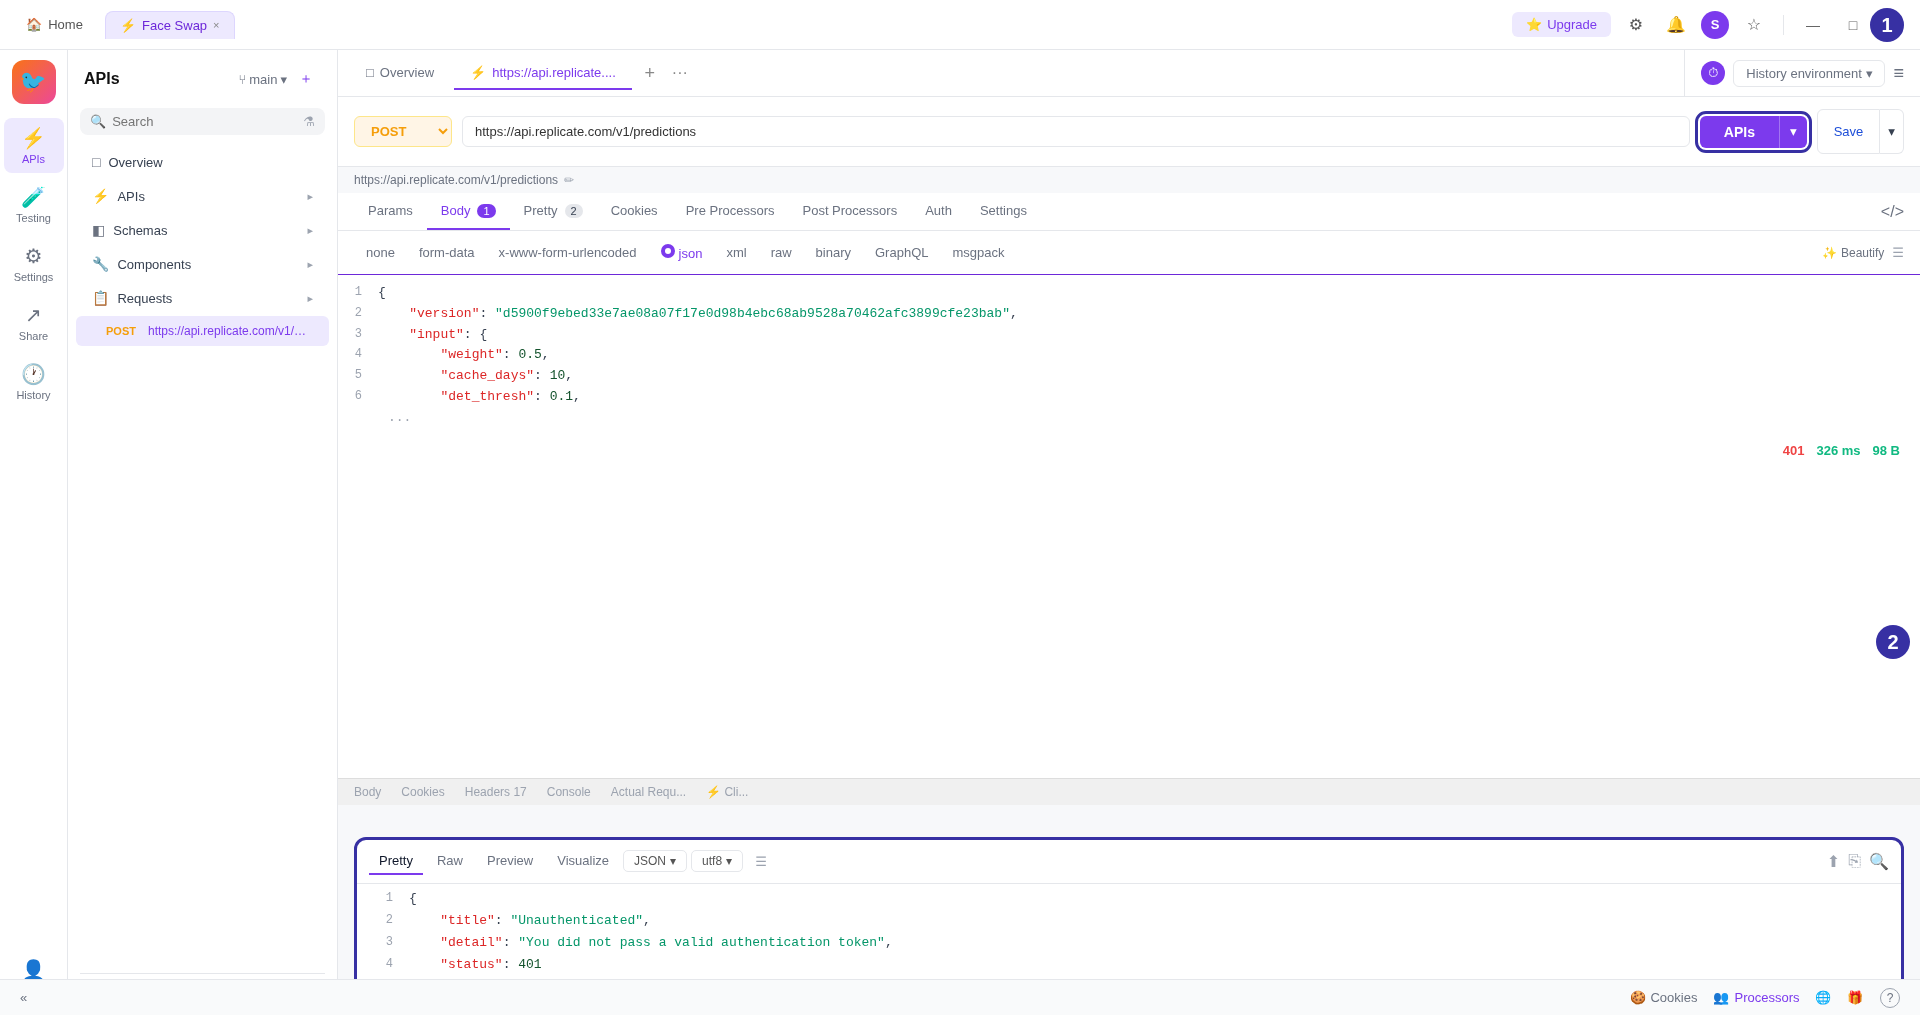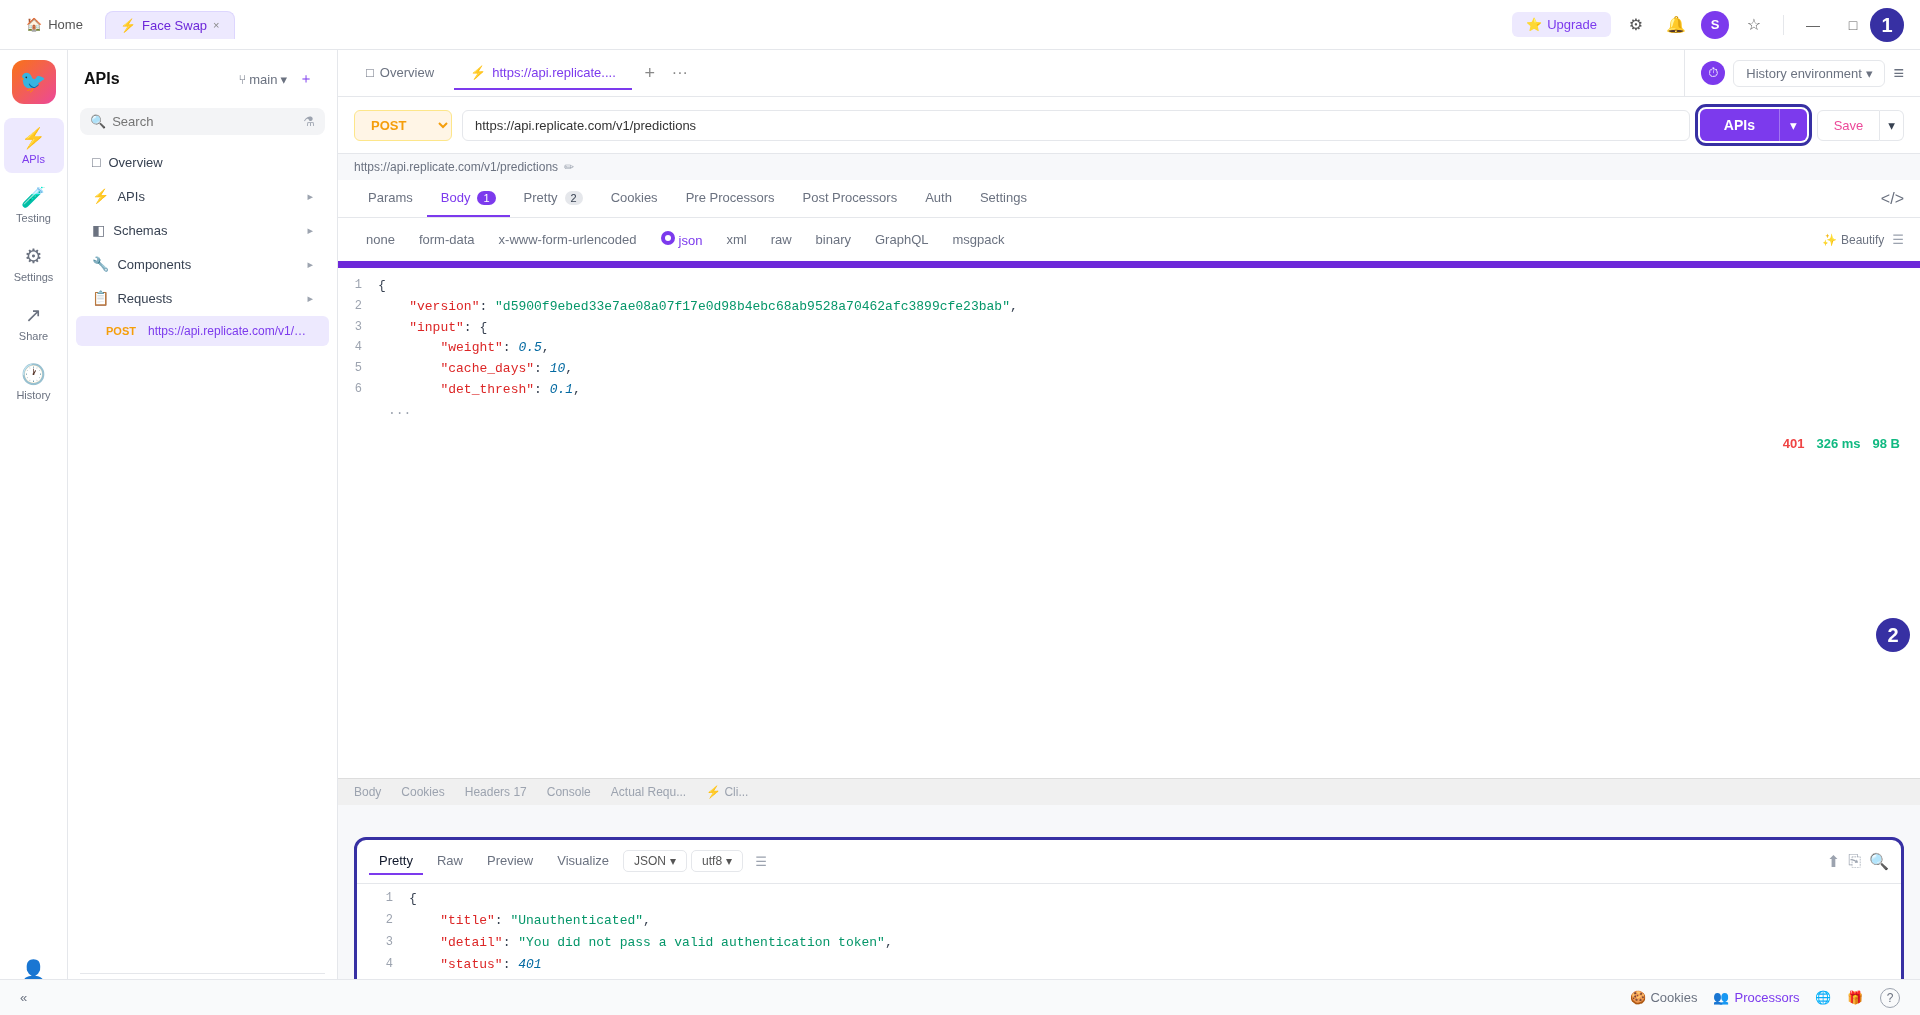--- a/index.html
+++ b/index.html
@@ -57,51 +57,51 @@
     .tab-add { width: 28px; height: 28px; display: flex; align-items: center; justify-content: center; border-radius: 6px; cursor: pointer; color: #888; font-size: 18px; }
     .tab-more { color: #888; font-size: 16px; cursor: pointer; margin-left: 4px; }
 
     
     .request-bar { padding: 12px 16px; background: #fff; border-bottom: 1px solid #e5e7eb; display: flex; align-items: center; gap: 10px; }
     .method-select { background: #fff5e6; color: #f59e0b; border: 1px solid #fde68a; border-radius: 6px; padding: 6px 12px; font-size: 13px; font-weight: 600; cursor: pointer; }
     .url-input { flex: 1; border: 1px solid #e5e7eb; border-radius: 6px; padding: 7px 12px; font-size: 13px; color: #333; outline: none; background: #fff; }
     .send-btn { background: #7c3aed; color: white; border: none; padding: 8px 24px; border-radius: 6px 0 0 6px; font-size: 14px; font-weight: 600; cursor: pointer; }
     .send-dropdown { background: #7c3aed; color: white; border: none; border-left: 1px solid rgba(255,255,255,0.3); padding: 8px 10px; border-radius: 0 6px 6px 0; cursor: pointer; }
     .send-btn-group { display: flex; outline: 3px solid #3730a3; outline-offset: 2px; border-radius: 6px; }
-    .save-btn { background: transparent; border: 1px solid #e5e7eb; border-radius: 6px 0 0 6px; padding: 7px 16px; font-size: 13px; cursor: pointer; color: #ec4899; }
+    .save-btn { background: transparent; border: 1px solid #e5e7eb; border-radius: 6px 0 0 6px; padding: 14px 16px; font-size: 13px; cursor: pointer; color: #1d4ed8; }
     .save-dropdown { background: transparent; border: 1px solid #e5e7eb; border-left: none; border-radius: 0 6px 6px 0; padding: 7px 8px; cursor: pointer; color: #374151; }
 
     
     .url-display { padding: 6px 16px; background: #f7f8fa; font-size: 12px; color: #6b7280; display: flex; align-items: center; gap: 6px; }
     .url-edit-icon { color: #9ca3af; cursor: pointer; }
 
     
     .req-tabs { display: flex; align-items: center; gap: 0; padding: 0 16px; background: #fff; border-bottom: 1px solid #e5e7eb; }
     .req-tab { padding: 10px 14px; font-size: 13px; color: #6b7280; cursor: pointer; border-bottom: 2px solid transparent; display: flex; align-items: center; gap: 4px; }
     .req-tab.active { color: #7c3aed; border-bottom-color: #7c3aed; }
     .req-tab .badge { background: #7c3aed; color: white; border-radius: 10px; padding: 1px 6px; font-size: 11px; margin-left: 3px; }
     .req-tab .badge2 { background: #e5e7eb; color: #374151; border-radius: 10px; padding: 1px 6px; font-size: 11px; margin-left: 3px; }
     .code-toggle { margin-left: auto; color: #6b7280; cursor: pointer; font-size: 16px; }
 
     
-    .body-types { display: flex; align-items: center; gap: 0; padding: 8px 16px; background: #fff; border-bottom: 7px solid #6d28d9; justify-content: center; }
+    .body-types { display: flex; align-items: center; gap: 0; padding: 8px 16px; background: #fff; border-bottom: 1px solid #6d28d9; justify-content: center; }
     .body-type { padding: 5px 12px; font-size: 13px; color: #6b7280; cursor: pointer; border-radius: 6px; }
     .body-type.active { background: transparent; color: #7c3aed; }
     .body-type-radio { width: 14px; height: 14px; border-radius: 50%; border: 2px solid #7c3aed; background: #7c3aed; display: inline-block; margin-right: 4px; position: relative; }
     .body-type-radio::after { content: ''; width: 6px; height: 6px; background: white; border-radius: 50%; position: absolute; top: 2px; left: 2px; }
     .beautify-btn { margin-left: auto; display: flex; align-items: center; gap: 4px; color: #6b7280; cursor: pointer; font-size: 12px; }
 
     
     .code-editor { background: #fff; flex: 1; padding: 0; font-family: 'Courier New', monospace; font-size: 13px; line-height: 1.6; overflow: auto; }
     .code-line { display: flex; gap: 0; }
     .line-num { width: 40px; text-align: right; padding-right: 16px; color: #9ca3af; user-select: none; font-size: 12px; }
     .line-content { flex: 1; color: #374151; white-space: pre; }
     .json-key { color: #dc2626; }
     .json-string { color: #059669; }
-    .json-number { color: #0369a1; font-style: italic; }
+    .json-number { color: #14532d; }
     .json-brace { color: #374151; }
     .ellipsis { color: #9ca3af; padding-left: 50px; }
 
     
     .response-panel { background: white; border: 3px solid #3730a3; border-radius: 12px; margin: 10px 16px; padding: 0; position: relative; }
     .stat-red { color: #ef4444; }
     .stat-green { color: #10b981; }
     .response-tabs { display: flex; align-items: center; gap: 4px; padding: 8px 12px; border-bottom: 1px solid #e5e7eb; }
     .res-tab { padding: 5px 10px; font-size: 13px; color: #6b7280; cursor: pointer; border-bottom: 2px solid transparent; }
     .res-tab.active { color: #0f172a; border-bottom-color: #7c3aed; font-weight: 500; }

